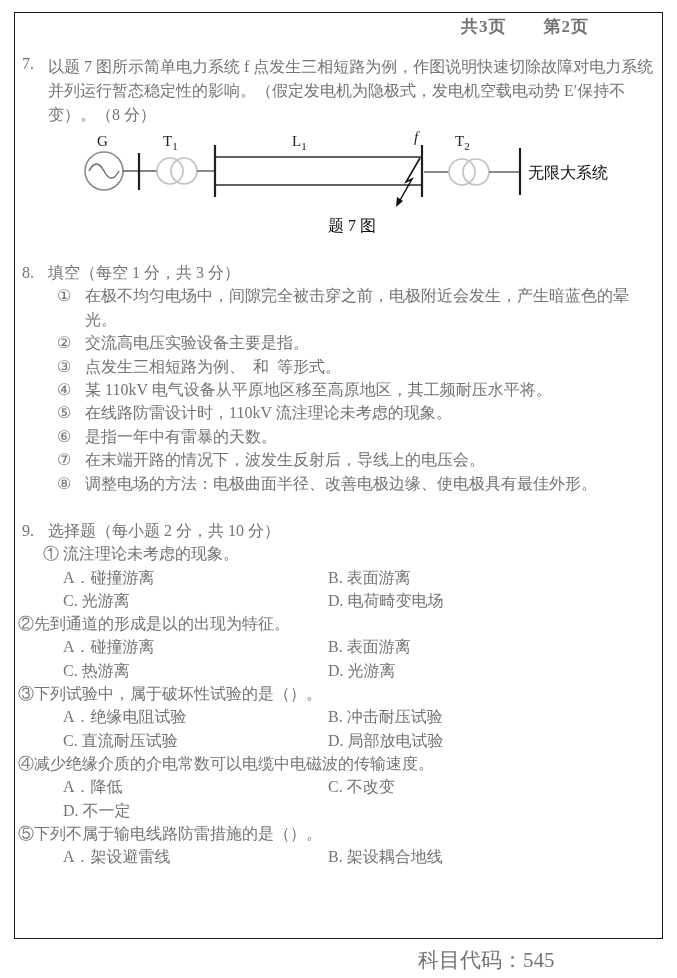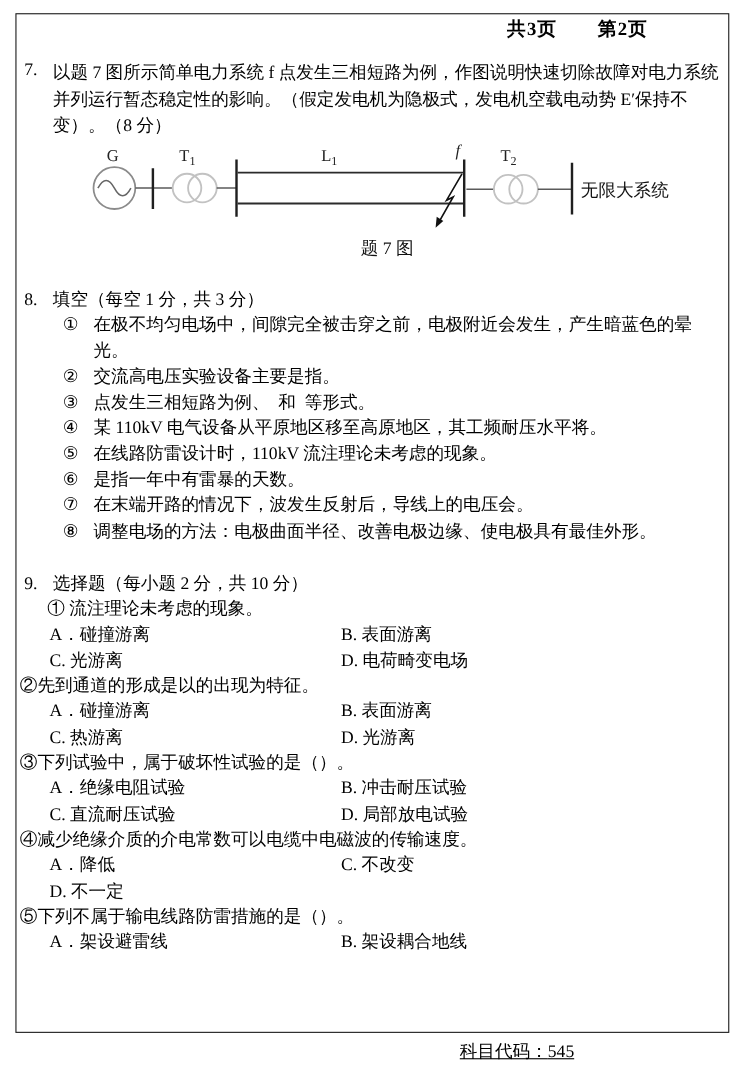--- a/index.html
+++ b/index.html
@@ -1,18 +1,18 @@
 <!DOCTYPE html>
 <html><head>
 <meta charset="utf-8">
 <style>
   html,body { margin:0; padding:0; background:#ffffff; }
   .sheet {
     position:relative; width:677px; height:978px; background:#ffffff;
-    font-family:"Liberation Serif","DejaVu Serif",serif; color:#000000; font-size:16px;
+    font-family:"Liberation Serif","DejaVu Serif",serif; color:#737373; font-size:16px;
     overflow:hidden;
   }
   .border-box {
     position:absolute; left:14px; top:12px; width:649px; height:927px;
     border:1.5px solid #1a1a1a; box-sizing:border-box;
   }
   .header {
     position:absolute; left:461px; top:15px; display:flex; gap:37px;
     font-weight:700; font-size:17px; letter-spacing:1px;
   }
@@ -38,23 +38,23 @@
   .sec-head { display:flex; }
   .fill-item { display:flex; margin-left:35px; }
   .fill-num { flex:none; width:28px; }
   .fill-text { flex:1; white-space:pre-wrap; }
 
   .q9 { position:absolute; left:18px; top:519px; width:642px; line-height:23.3px; }
   .sec-head9 { display:flex; padding-left:4px; }
   .qnum9 { flex:none; width:26px; }
   .stem { white-space:pre-wrap; }
   .stem.indent { margin-left:25px; }
-  .opts { display:grid; grid-template-columns:265px auto; margin-left:27px; }
+  .opts { display:grid; grid-template-columns:265px auto; margin-left:45px; }
 
-  .footer { position:absolute; left:418px; top:946px; font-size:16px;text-decoration:underline; }
+  .footer { position:absolute; left:418px; top:946px; font-size:21px; }
 </style>
 </head>
 <body>
 
 <div class="sheet">
   <div class="border-box"></div>
 
   <div class="header">
     <span>共3页</span>
     <span>第2页</span>

